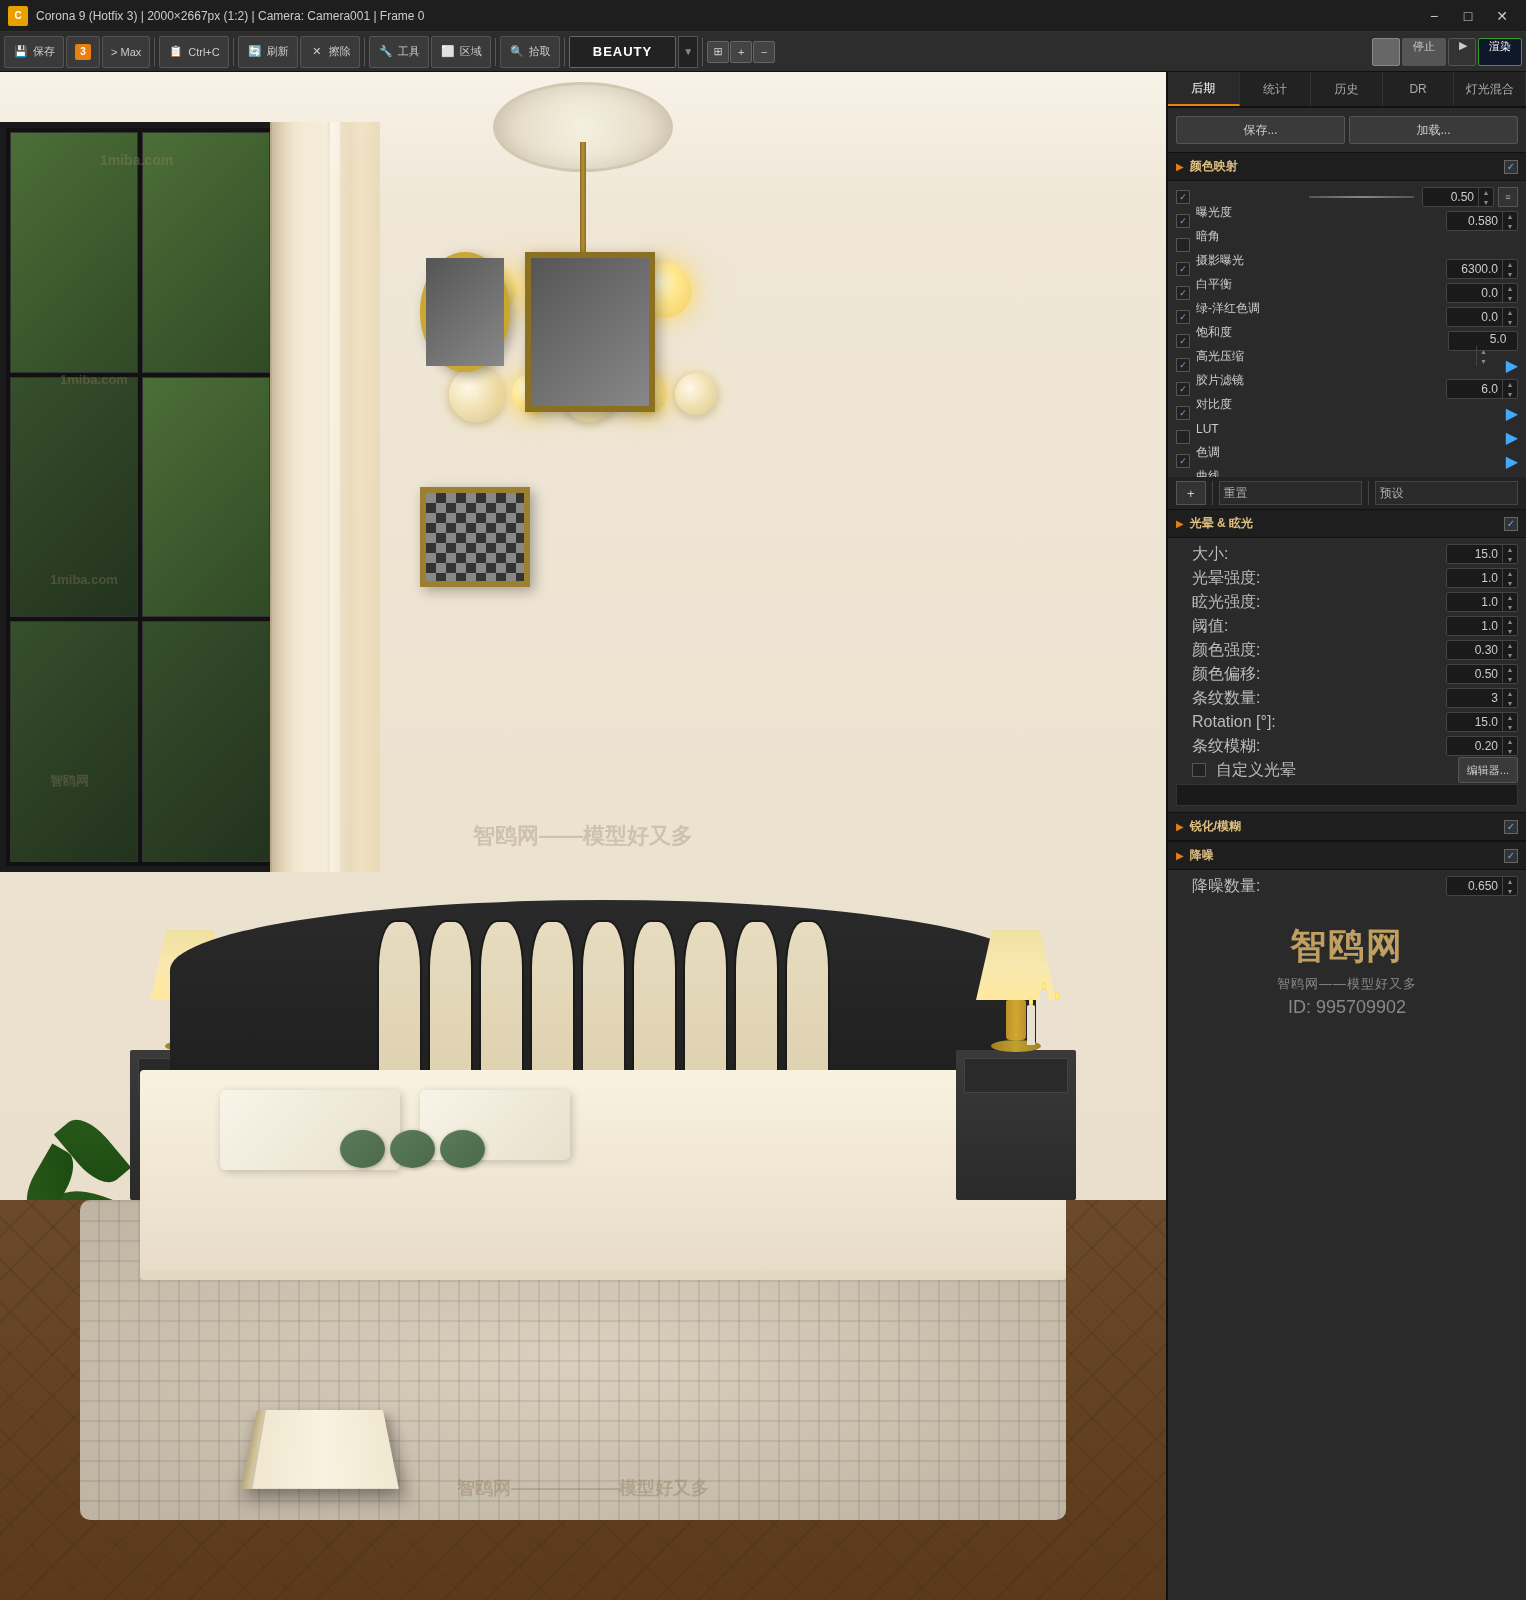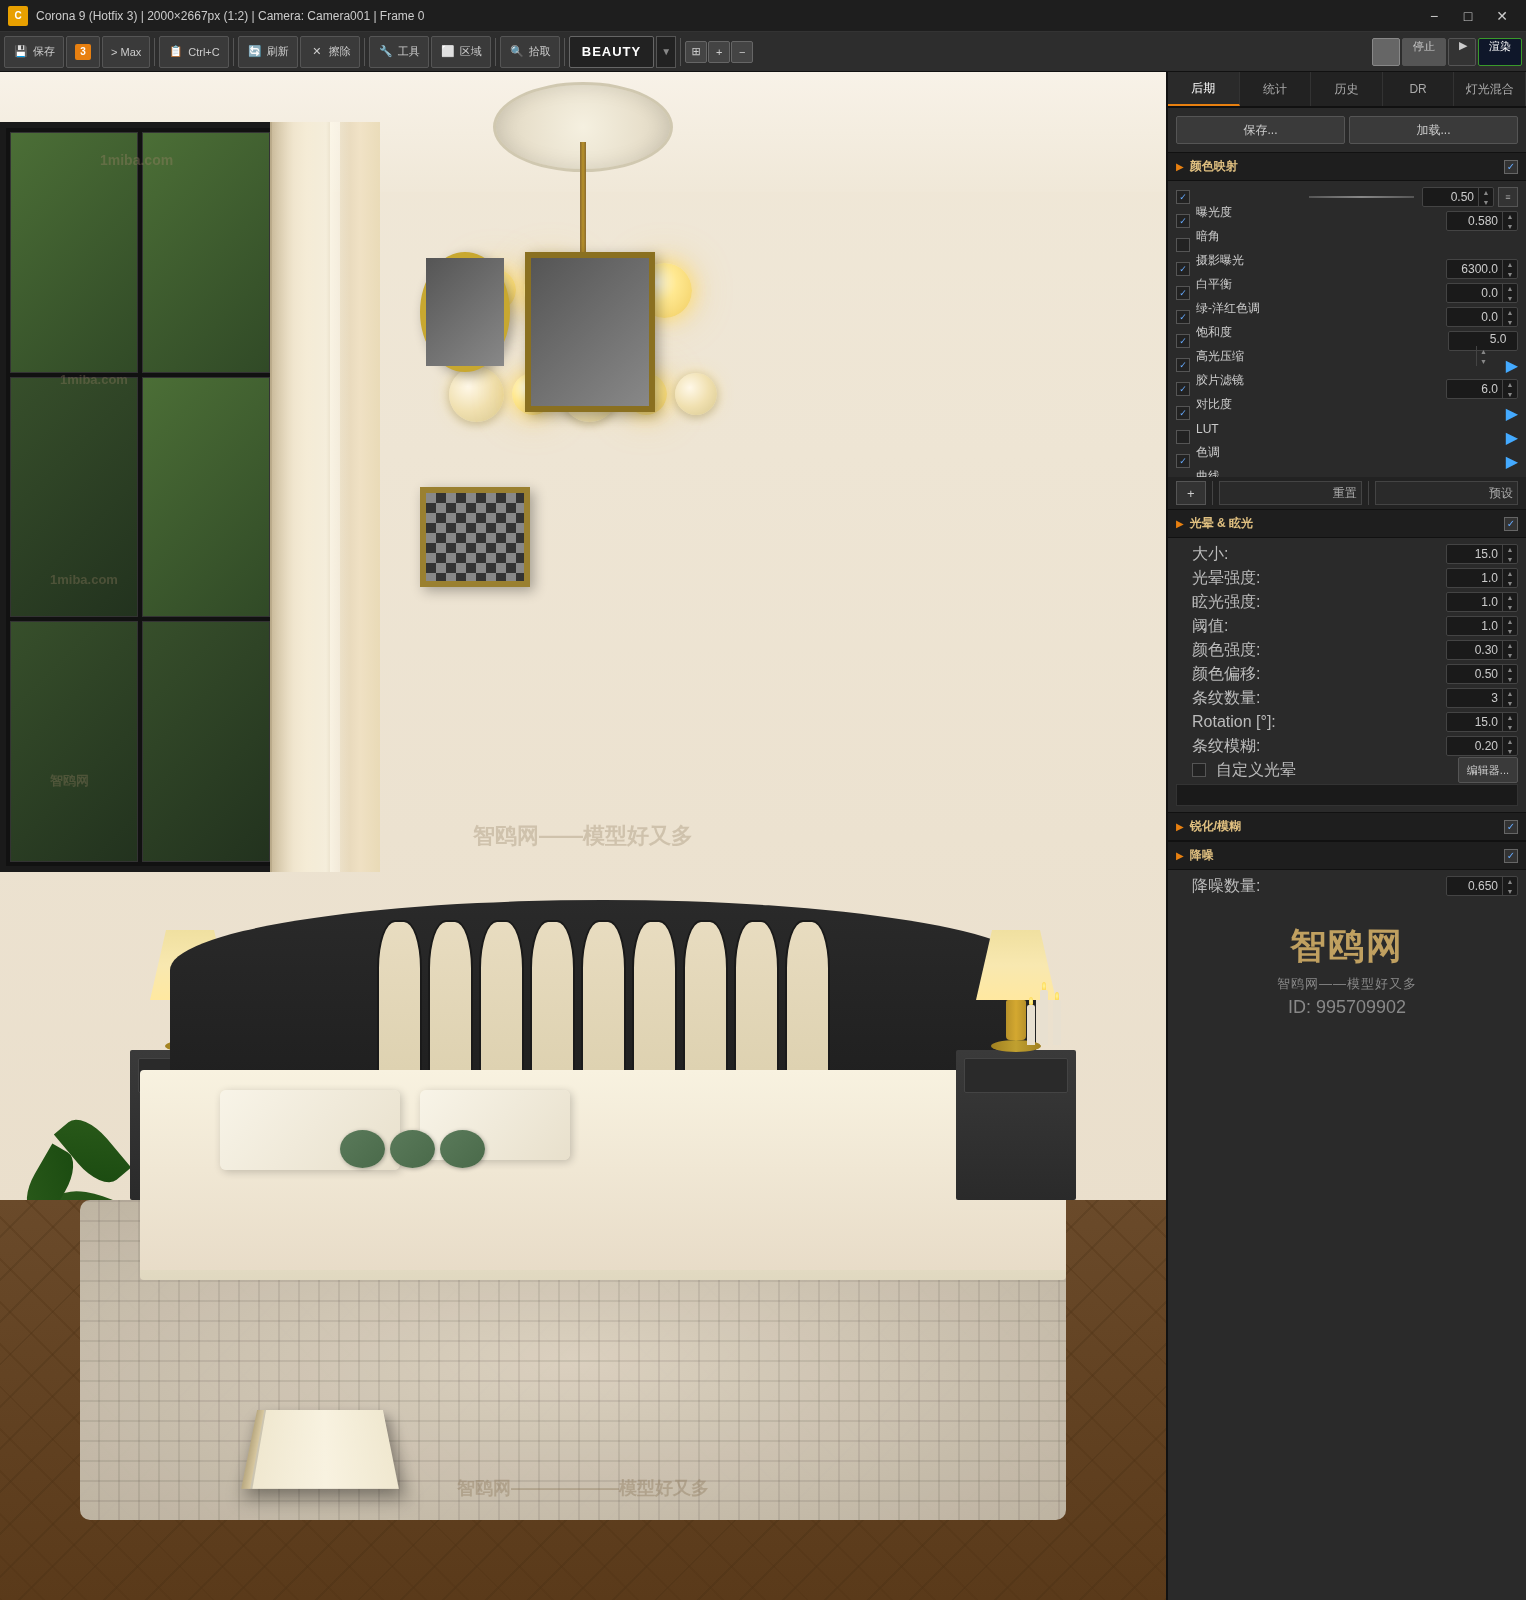--- a/index.html
+++ b/index.html
@@ -65,21 +65,21 @@
       width: 16px; height: 16px;
       display: flex; align-items: center; justify-content: center;
     }
     .tb-sep { width: 1px; height: 28px; background: #555; margin: 0 2px; }
     .tb-beauty {
       background: #222;
       border: 1px solid #666;
       color: #fff;
       font-weight: bold;
       font-size: 13px;
-      padding: 0 12px;
+      padding: 0 23px;
       letter-spacing: 1px;
     }
     .tb-dropdown {
       height: 32px;
       background: #222;
       border: 1px solid #555;
       color: #ccc;
       padding: 0 4px;
       display: flex; align-items: center;
     }
@@ -547,21 +547,21 @@
       background: #333; border: 1px solid #555;
       color: #ccc; font-size: 13px; cursor: pointer;
       display: flex; align-items: center; justify-content: center;
     }
     .bb-text {
       flex: 1; text-align: center;
       color: #aaa; font-size: 12px;
       padding: 0 4px;
       height: 24px; background: #2a2a2a;
       border: 1px solid #444;
-      display: flex; align-items: center; justify-content: flex-end;
+      display: flex; align-items: center; justify-content: flex-start;
     }
 
     
     .panel-footer {
       padding: 6px 8px;
       background: #1a1a1a;
       color: #666; font-size: 11px;
       text-align: center;
       flex-shrink: 0;
       border-top: 1px solid #111;

